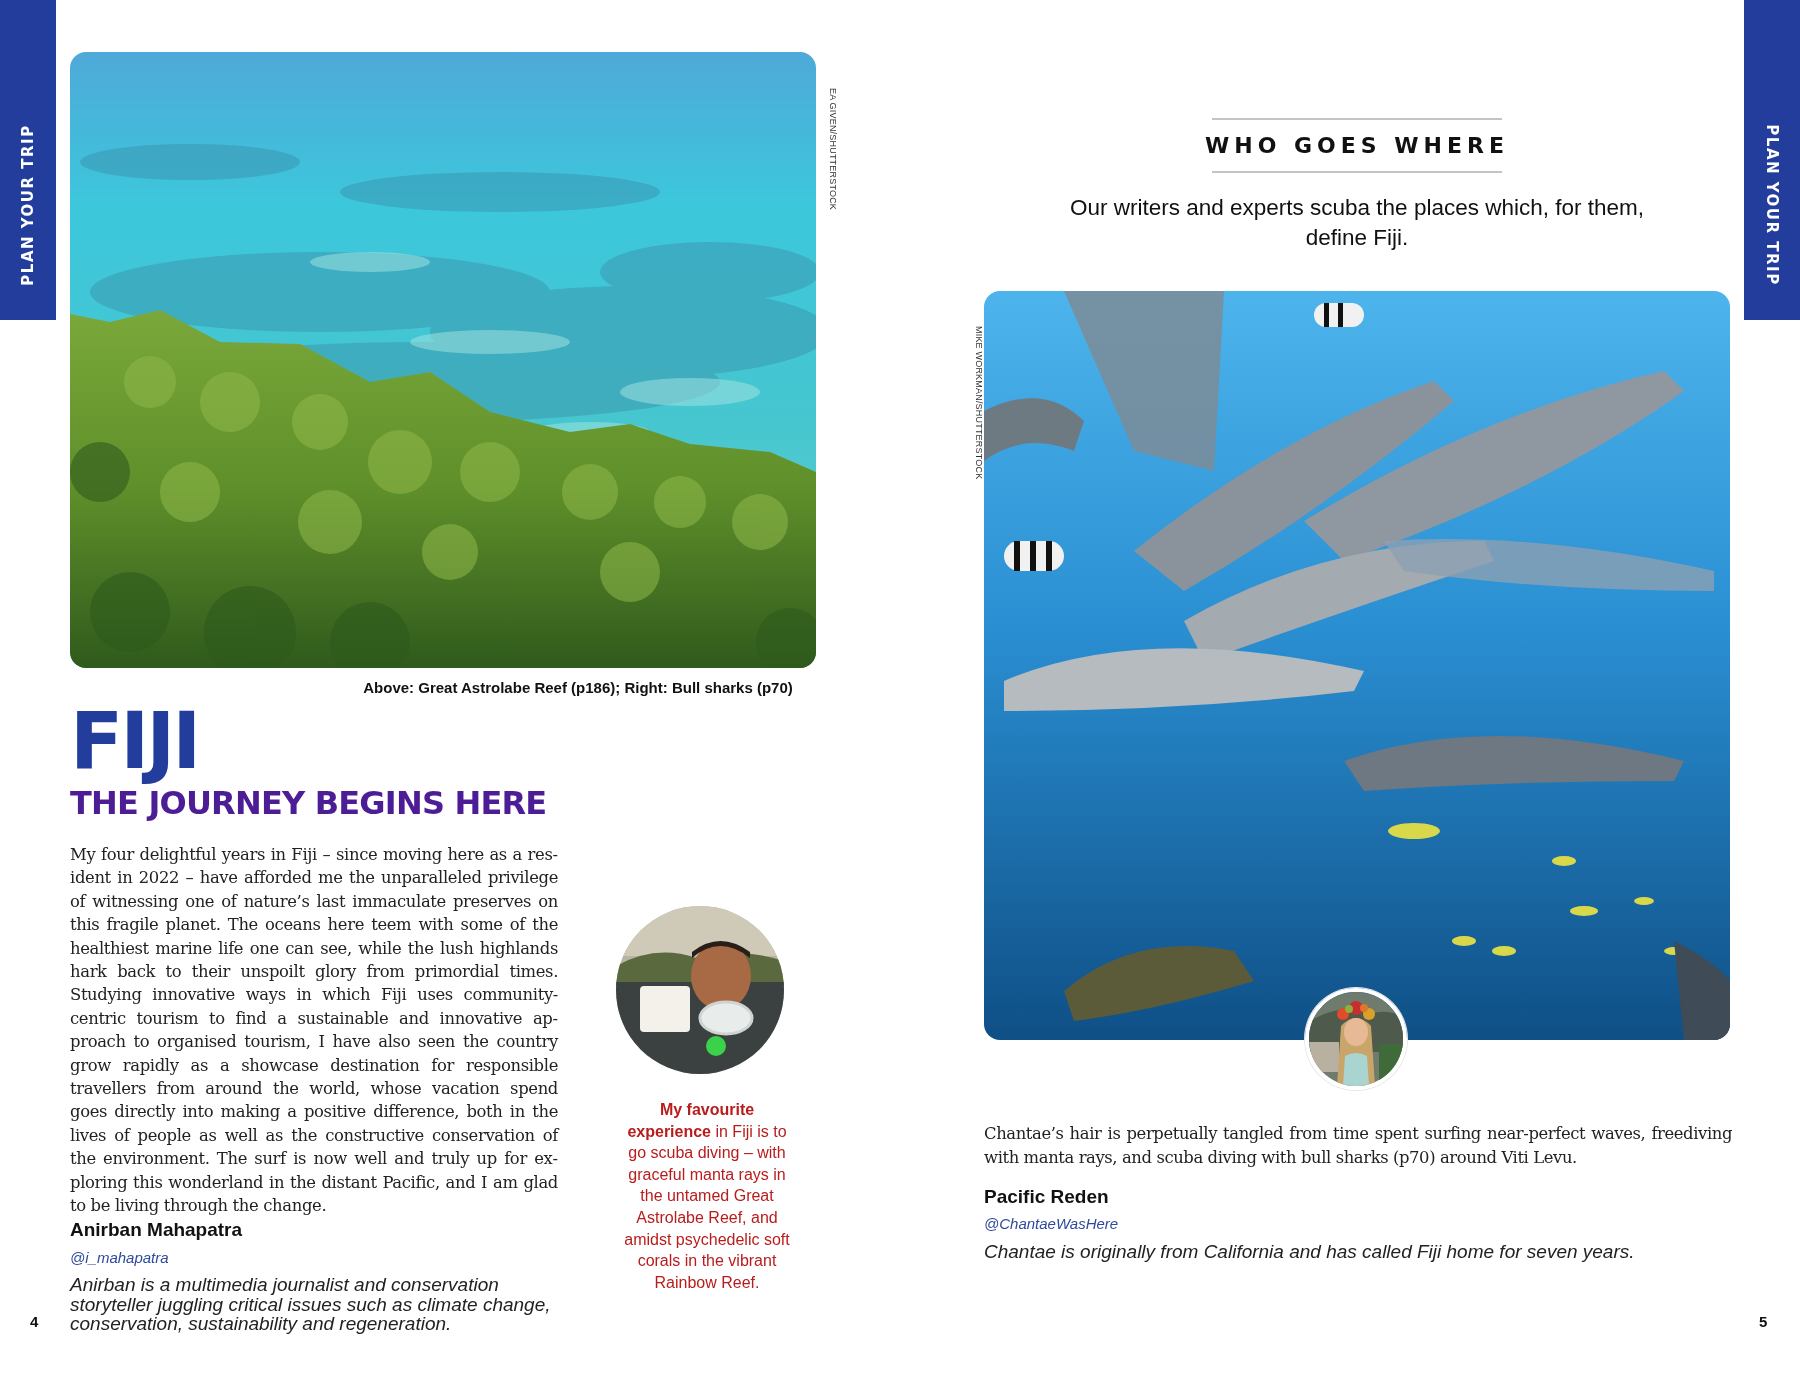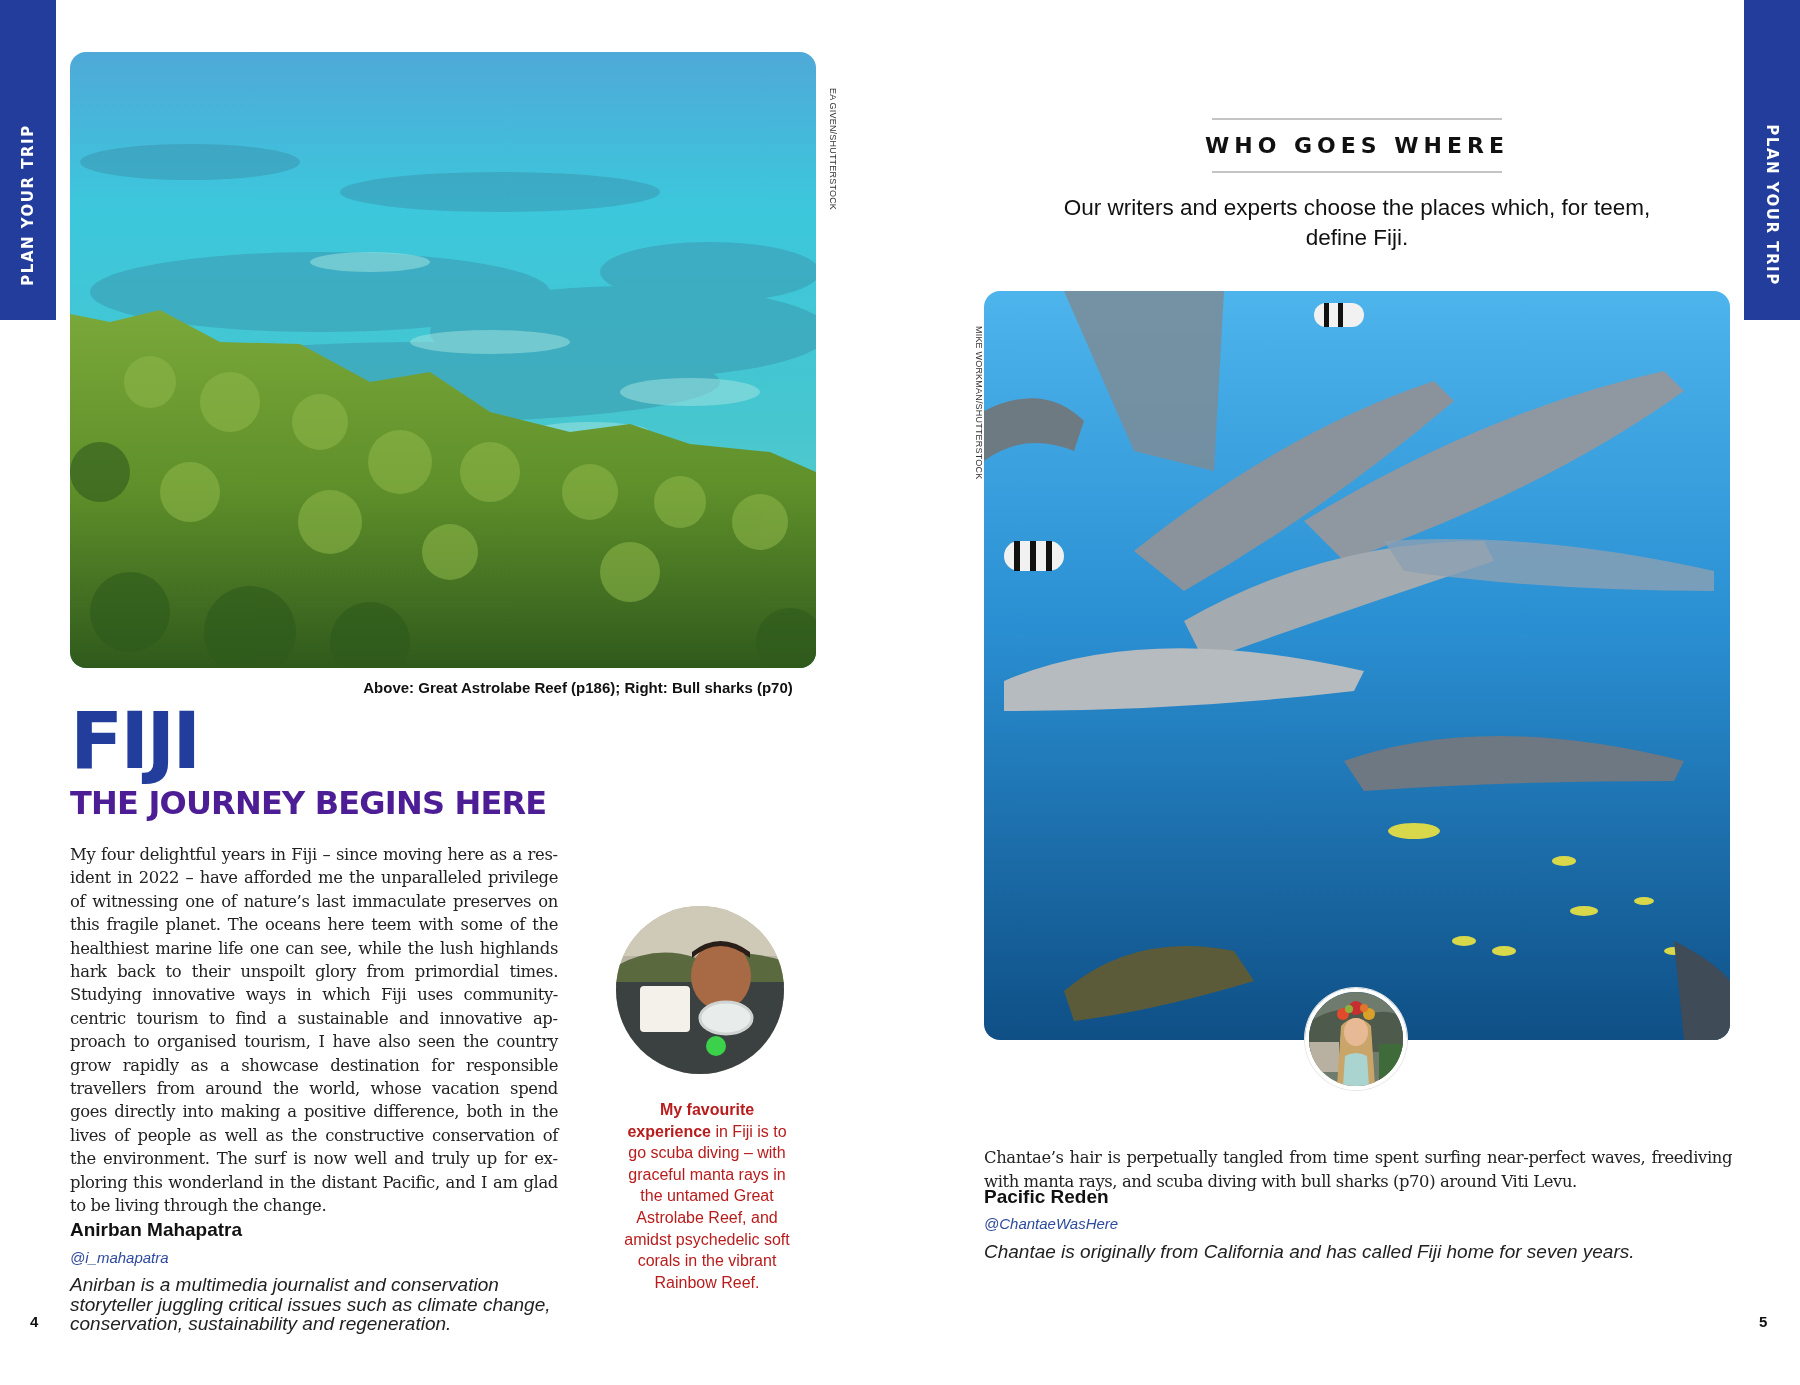--- a/index.html
+++ b/index.html
@@ -90,21 +90,21 @@
       font-family: "DejaVu Sans", sans-serif; font-weight: bold; font-size: 22px; letter-spacing: 5px; color: #111;
     }
     .wgw-sub {
       position: absolute; left: 1060px; top: 193px; width: 594px; text-align: center;
       font-family: "Liberation Sans", sans-serif; font-size: 22.5px; line-height: 30px; color: #111;
     }
 
     .chantae-text {
       position: absolute; left: 984px; top: 1122px; width: 748px;
       font-family: "DejaVu Serif", serif; font-size: 16.4px; line-height: 24px;
-      color: #222; text-align: justify; letter-spacing: -0.4px; margin-top: 24px;
+      color: #222; text-align: justify; letter-spacing: -0.4px;
     }
   </style>
 </head>
 <body>
 
 <div class="side-tab left">
   <span>PLAN YOUR TRIP</span>
 </div>
 <div class="side-tab right">
   <span>PLAN YOUR TRIP</span>
@@ -193,21 +193,21 @@
 
 <div class="fav">
   <b>My favourite experience</b><span> in Fiji is to go scuba diving – with graceful manta rays in the untamed Great Astrolabe Reef, and amidst psychedelic soft corals in the vibrant Rainbow Reef.</span>
 </div>
 
 <div class="page-num" style="left:30px; top:1313px;">4</div>
 
 <div class="wgw-rule" style="top:118px;"></div>
 <div class="wgw-title">WHO GOES WHERE</div>
 <div class="wgw-rule" style="top:171px;"></div>
-<div class="wgw-sub">Our writers and experts choose the places which, for teem, define Fiji.</div>
+<div class="wgw-sub">Our writers and experts scuba the places which, for them, define Fiji.</div>
 
 <div class="credit shark">MIKE WORKMAN/SHUTTERSTOCK</div>
 
 <div class="photo shark-photo">
   <svg viewBox="0 0 746 749" preserveAspectRatio="none">
     <defs>
       <linearGradient id="water" x1="0" y1="0" x2="0" y2="1">
         <stop offset="0" stop-color="#4db4ec"></stop>
         <stop offset="0.45" stop-color="#2a8fd2"></stop>
         <stop offset="1" stop-color="#0f4f86"></stop>

